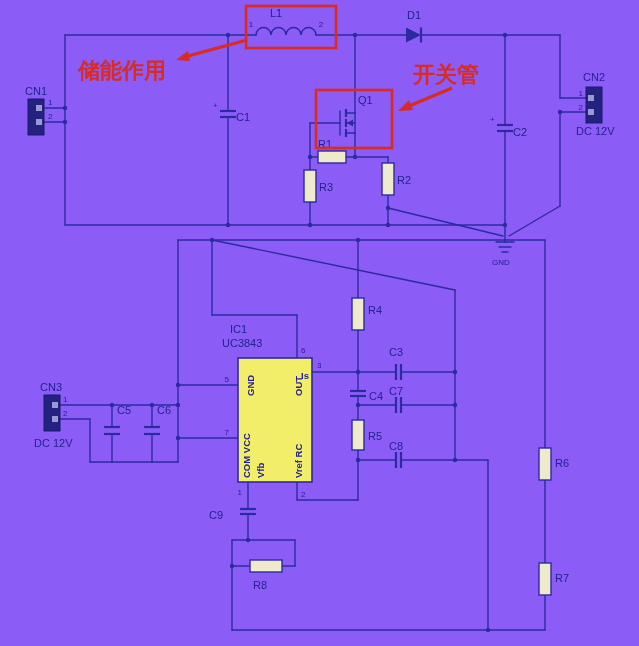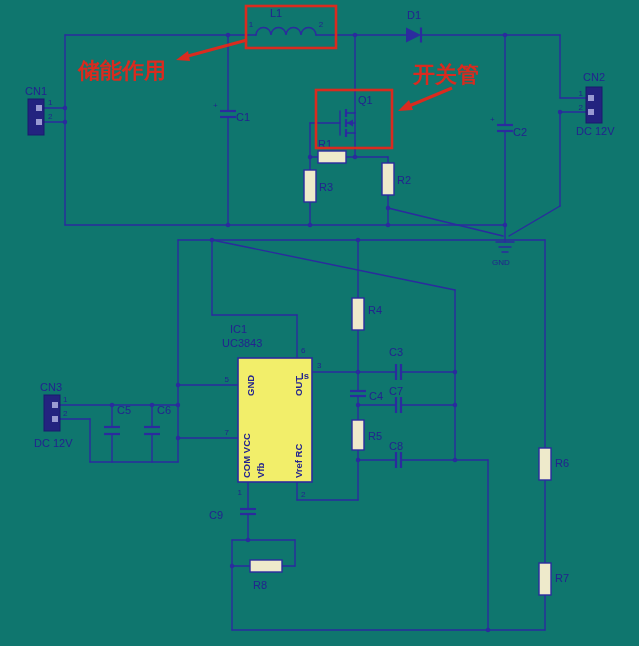--- a/index.html
+++ b/index.html
@@ -1,16 +1,16 @@
 <!DOCTYPE html>
 <html><head>
 <meta charset="utf-8">
 <style>
   html,body{margin:0;padding:0;background:#ffffff;}
-  #page{position:relative;width:639px;height:646px;background:#0f766e;overflow:hidden;}
+  #page{position:relative;width:639px;height:646px;background:#8b5cf6;overflow:hidden;}
   svg{position:absolute;left:0;top:0;}
   .wire{stroke:#2b2b9e;stroke-width:1.4;fill:none;stroke-linecap:round;}
   .plate{stroke:#2b2b9e;stroke-width:2.2;fill:none;stroke-linecap:butt;}
   .res{fill:#eeeacb;stroke:#2b2b9e;stroke-width:1.4;}
   .dot{fill:#2b2b9e;}
   .solid{fill:#2b2b9e;}
   .conn-body{fill:#23237f;stroke:#1a1a6e;stroke-width:1;}
   .conn-pin{fill:#9a9ad2;}
   .ic-body{fill:#f2ee6a;stroke:#2b2b9e;stroke-width:1.6;}
   text{font-family:"Liberation Sans",sans-serif;fill:#23238f;}

